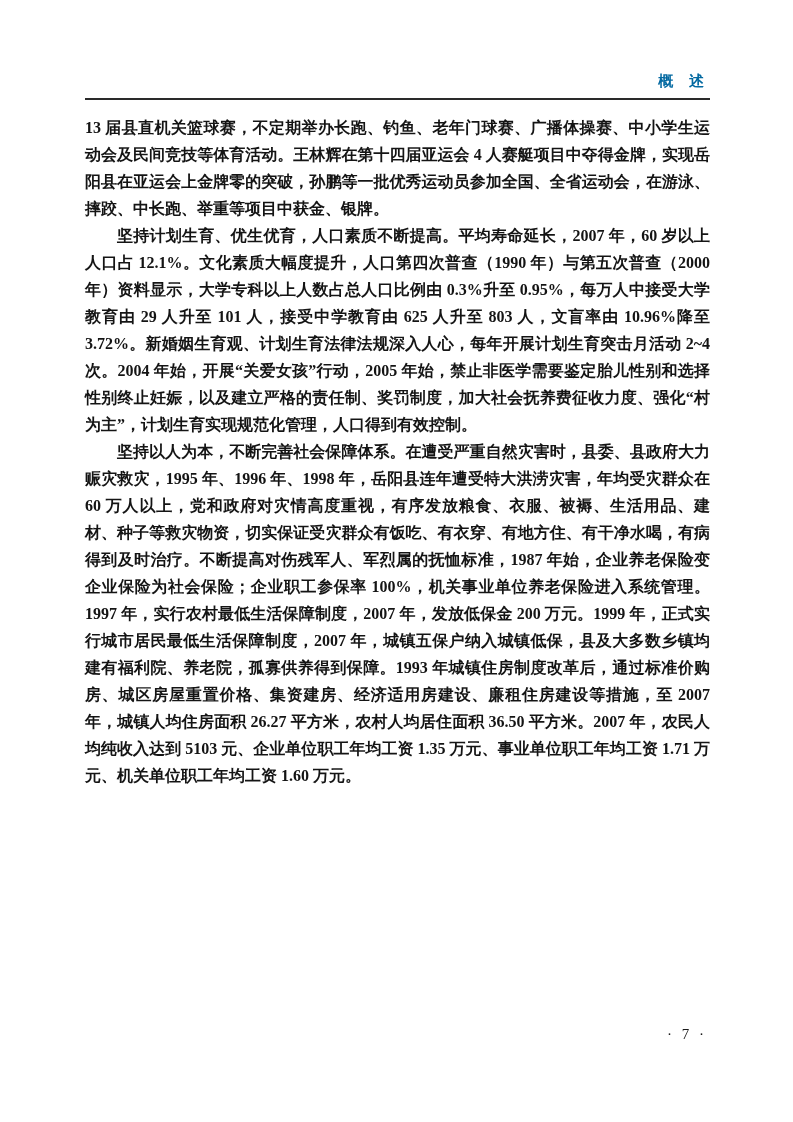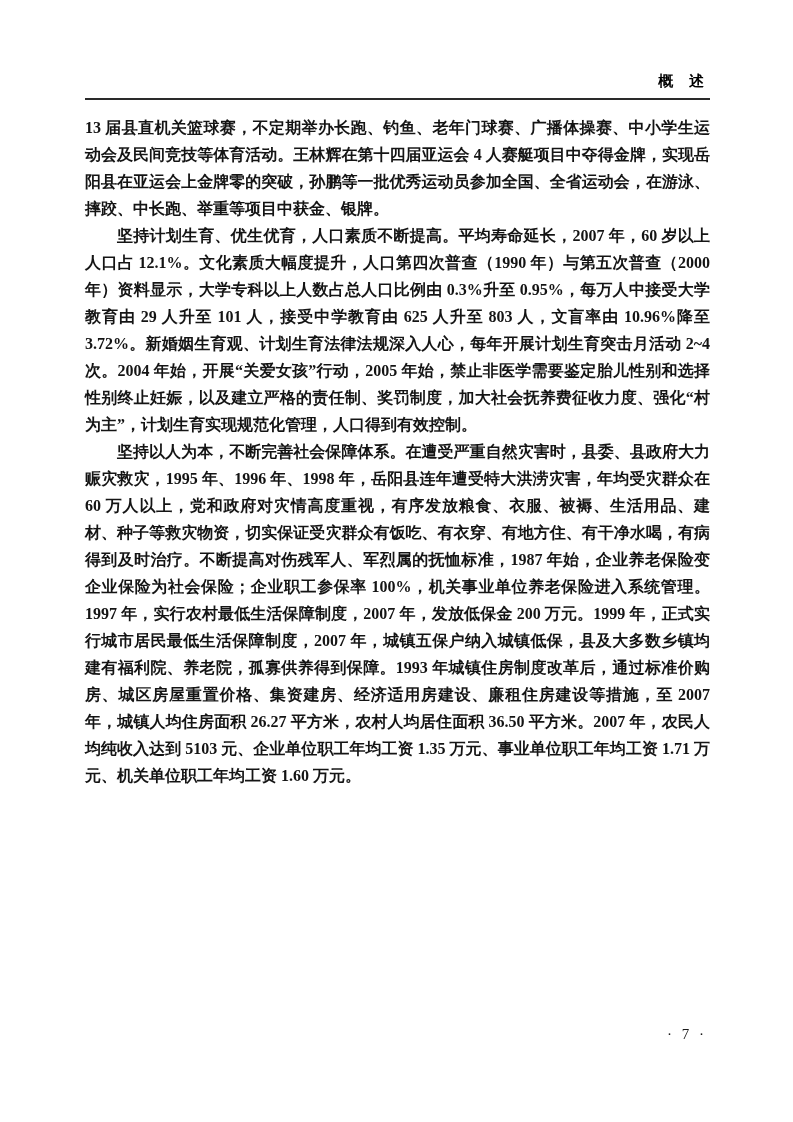--- a/index.html
+++ b/index.html
@@ -20,21 +20,21 @@
   }
   .running-head {
     position: absolute;
     top: 72px;
     left: 85px;
     right: 83px;
     text-align: right;
     font-size: 15px;
     font-weight: bold;
     letter-spacing: 6px;
-    color: #000000;
+    color: #0369a1;
   }
   .head-rule {
     position: absolute;
     top: 98px;
     left: 85px;
     right: 83px;
     height: 0;
     border: none;
     border-top: 2px solid #2a2a2a;
     margin: 0;

